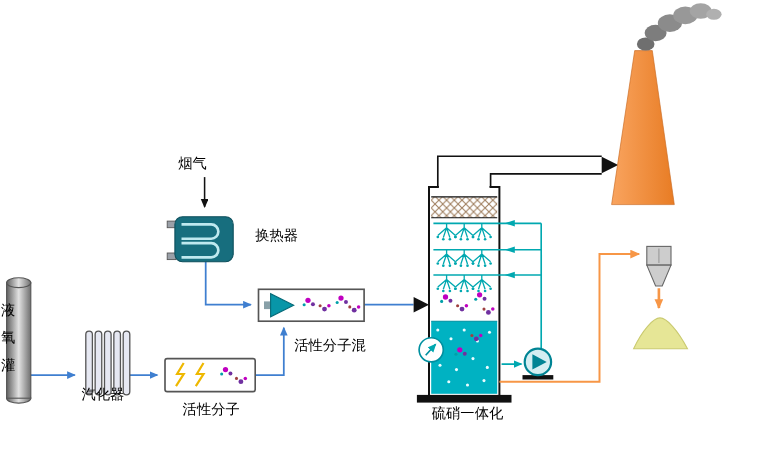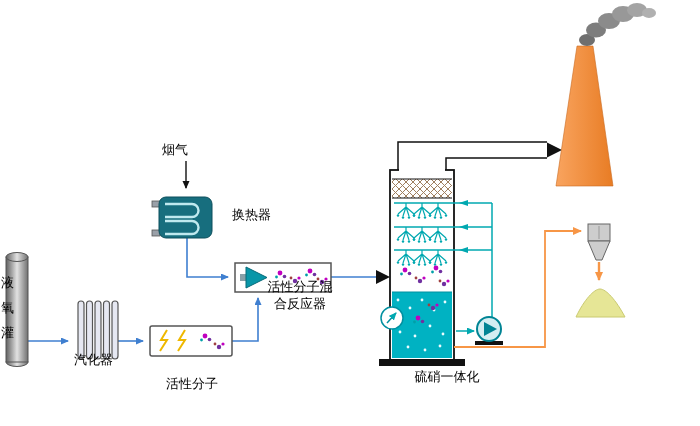--- a/index.html
+++ b/index.html
@@ -1,17 +1,17 @@
 <!DOCTYPE html>
 <html><head>
 <meta charset="utf-8">
 <style>
   html,body{margin:0;padding:0;background:#fff;}
   .stage{position:relative;width:700px;height:426px;background:#fff;overflow:hidden;
-         font-family:Liberation Sans, sans-serif;}
+         font-family:Liberation Mono, monospace;}
   .stage svg{position:absolute;left:0;top:0;}
   .lbl{position:absolute;font-size:13px;line-height:17px;color:#000;white-space:nowrap;}
   .ctr{text-align:center;white-space:normal;}
   .vert{width:15px;word-break:break-all;white-space:normal;line-height:25px;text-align:center;}
 </style>
 </head>
 <body>
 
 <div class="stage">
 
@@ -193,24 +193,23 @@
   <path d="M599,226 V239" stroke="#999"></path>
 </g>
 <path d="M599,262 V280" stroke="#f79646" stroke-width="2.4" marker-end="url(#mOrange)"></path>
 <path d="M576,317 C584,300 594,289 600,289 C606,289 616,300 625,317 Z" fill="#e6e696" stroke="#caca70"></path>
 </svg>
 
 <div class="lbl" style="left:162px;top:141px">烟气</div>
 <div class="lbl" style="left:232px;top:206px">换热器</div>
 <div class="lbl vert" style="left:0;top:270px">液氧灌</div>
 <div class="lbl" style="left:74px;top:351px">汽化器</div>
-<div class="lbl ctr" style="left:146px;top:375px;width:92px">
+<div class="lbl ctr" style="left:146px;top:364px;width:92px">
   <div>活性分子</div>
 </div>
-<div class="lbl ctr" style="left:253px;top:278px;width:94px">
+<div class="lbl ctr" style="left:253px;top:306px;width:94px">
   <div>活性分子混</div>
-  <div>合反应器</div>
-</div>
-<div class="lbl ctr" style="left:401px;top:368px;width:92px">
+</div>
+<div class="lbl ctr" style="left:379px;top:368px;width:92px">
   <div>硫硝一体化</div>
 </div>
 
 </div>
 
 </body></html>

